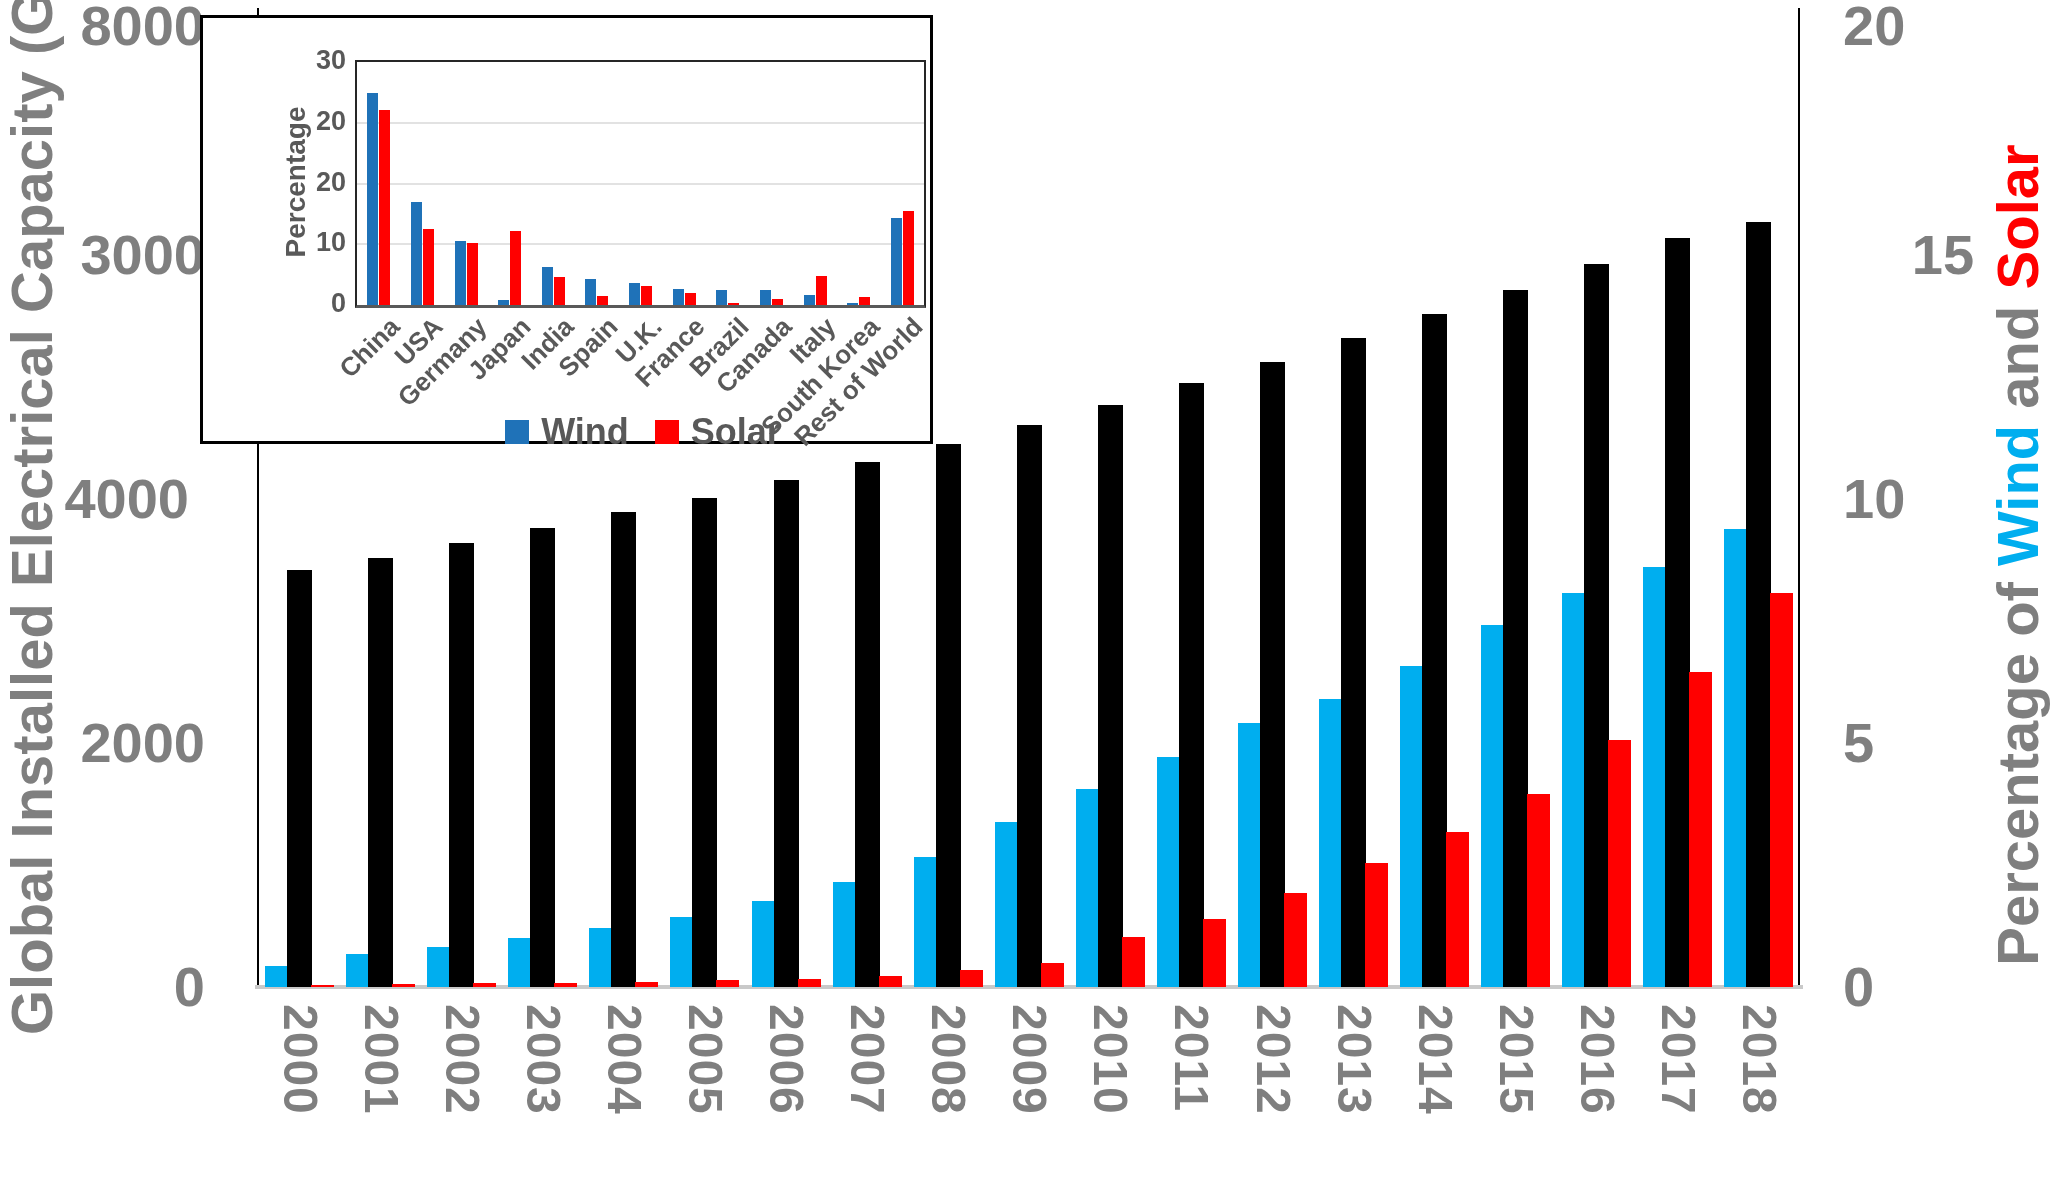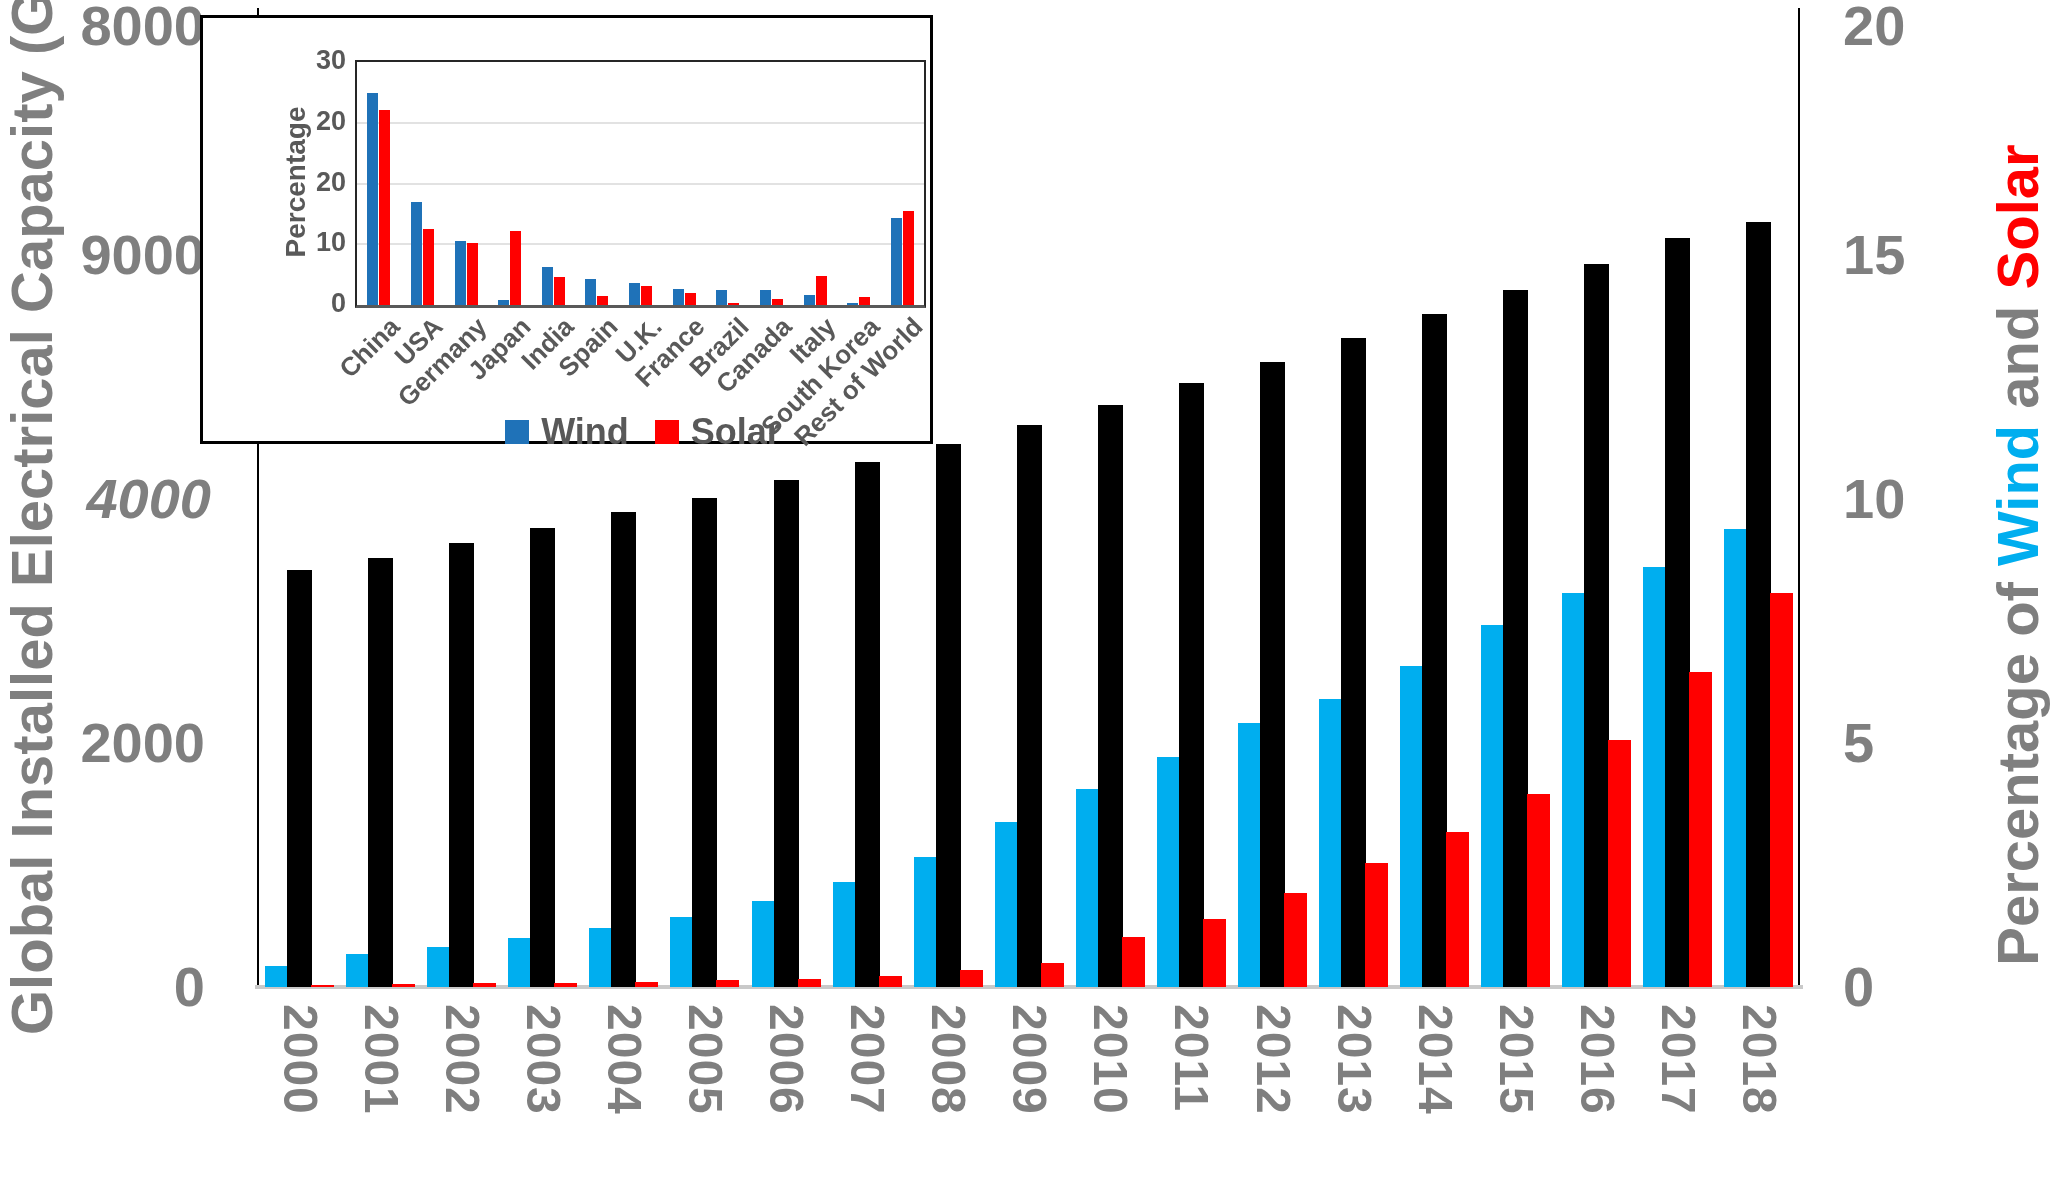--- a/index.html
+++ b/index.html
@@ -60,29 +60,29 @@
 
 <div id="stage">
 
   <div id="left-spine" class="abs" style="left:257px;"></div>
   <div id="right-spine" class="abs" style="left:1798px;"></div>
   <div id="baseline"></div>
 
   <div id="left-ticks">
       <div class="tick-label tick-left" style="left: 25px; top: 952px;">0</div>
       <div class="tick-label tick-left" style="left: 25px; top: 708px;">2000</div>
-      <div class="tick-label tick-left" style="left: 31px; top: 464px; font-style: italic;">4000</div>
-      <div class="tick-label tick-left" style="left: 25px; top: 220px;">9000</div>
+      <div class="tick-label tick-left" style="left: 9px; top: 464px;">4000</div>
+      <div class="tick-label tick-left" style="left: 25px; top: 220px;">3000</div>
       <div class="tick-label tick-left" style="left: 25px; top: -9px;">8000</div>
     </div>
   <div id="right-ticks">
       <div class="tick-label tick-right" style="left: 1843px; top: 952px;">0</div>
       <div class="tick-label tick-right" style="left: 1843px; top: 708px;">5</div>
       <div class="tick-label tick-right" style="left: 1843px; top: 464px;">10</div>
-      <div class="tick-label tick-right" style="left: 1843px; top: 220px;">15</div>
+      <div class="tick-label tick-right" style="left: 1843px; top: 220px; text-align: center;">15</div>
       <div class="tick-label tick-right" style="left: 1843px; top: -9px;">20</div>
     </div>
   <div id="bars-layer">
       <div class="bar" style="left: 265px; top: 966px; width: 23px; height: 21px; background: rgb(0, 174, 239);"></div>
       <div class="bar" style="left: 287px; top: 569.8px; width: 25px; height: 417.2px; background: rgb(0, 0, 0);"></div>
       <div class="bar" style="left: 311px; top: 985px; width: 23px; height: 2px; background: rgb(255, 0, 0);"></div>
       <div class="bar" style="left: 346.1px; top: 954.3px; width: 23px; height: 32.7px; background: rgb(0, 174, 239);"></div>
       <div class="bar" style="left: 368.1px; top: 557.6px; width: 25px; height: 429.4px; background: rgb(0, 0, 0);"></div>
       <div class="bar" style="left: 392.1px; top: 984.1px; width: 23px; height: 2.9px; background: rgb(255, 0, 0);"></div>
       <div class="bar" style="left: 427.2px; top: 946.5px; width: 23px; height: 40.5px; background: rgb(0, 174, 239);"></div>

